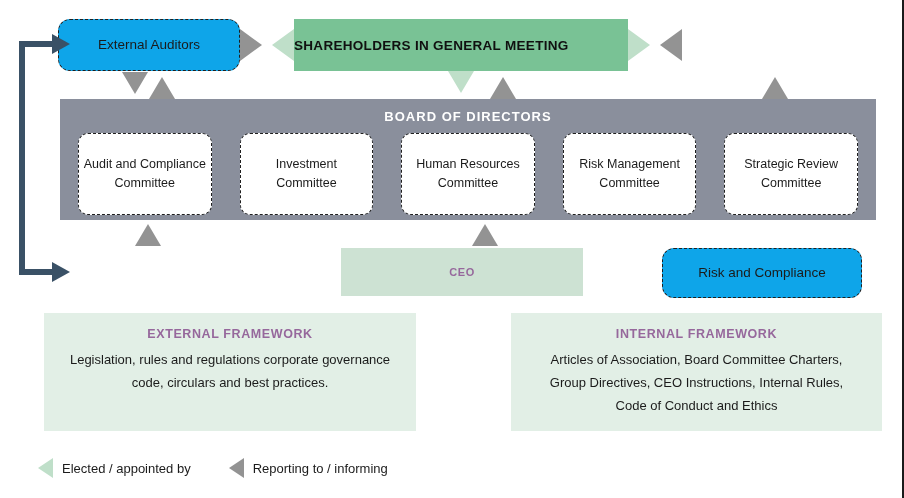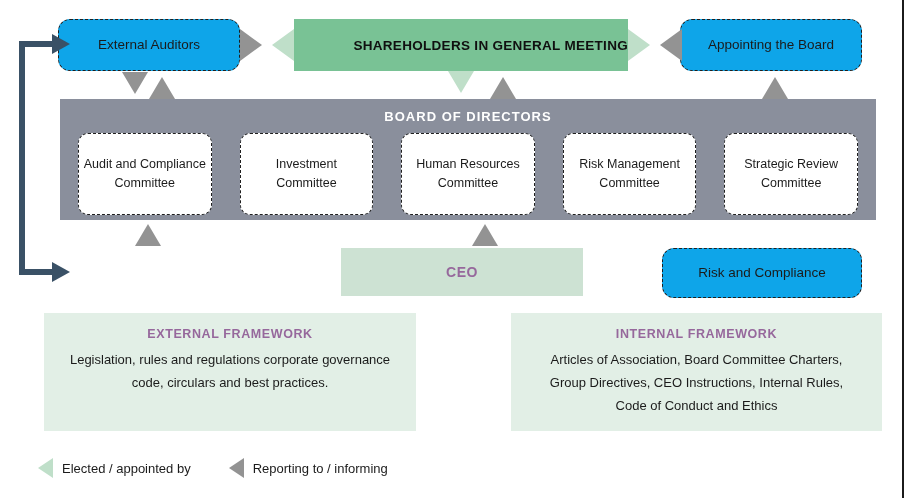--- a/index.html
+++ b/index.html
@@ -57,21 +57,21 @@
   
   #shareholders {
     position: absolute;
     left: 294px;
     top: 19px;
     width: 334px;
     height: 52px;
     background: #79c295;
     display: flex;
     align-items: center;
-    justify-content: flex-end;
+    justify-content: flex-start;
     color: #101010;
     font-weight: bold;
     font-size: 13.5px;
     letter-spacing: 0.3px;
     z-index: 6;
   }
 
   
   #board-bar {
     position: absolute;
@@ -108,21 +108,21 @@
     left: 341px;
     top: 248px;
     width: 242px;
     height: 48px;
     background: #cde2d3;
     display: flex;
     align-items: center;
     justify-content: center;
     color: #96689c;
     font-weight: bold;
-    font-size: 14px;
+    font-size: 11px;
     letter-spacing: 0.6px;
     z-index: 5;
   }
 
   
   .framework {
     position: absolute;
     background: #e2efe6;
     box-sizing: border-box;
     padding: 14px 24px 16px;
@@ -218,23 +218,20 @@
   <div class="tri tri-left green" style="left:272px; top:29px;"></div>
 
   <div id="shareholders">
     <span>SHAREHOLDERS IN GENERAL MEETING</span>
   </div>
 
   <div class="tri tri-right green" style="left:628px; top:29px;"></div>
 
   <div class="tri tri-left gray" style="left:660px; top:29px;"></div>
 
-  <div class="dashed-box" style="left:680px; top:19px; width:182px; height:52px;">
-    <span>Appointing the Board</span>
-  </div>
 
   <div class="tri tri-down gray" style="left:122px; top:72px;"></div>
   <div class="tri tri-up gray" style="left:149px; top:77px;"></div>
 
   <div class="tri tri-down green" style="left:448px; top:71px;"></div>
   <div class="tri tri-up gray" style="left:490px; top:77px;"></div>
 
   <div class="tri tri-up gray" style="left:762px; top:77px;"></div>
 
   <div id="board-bar">

